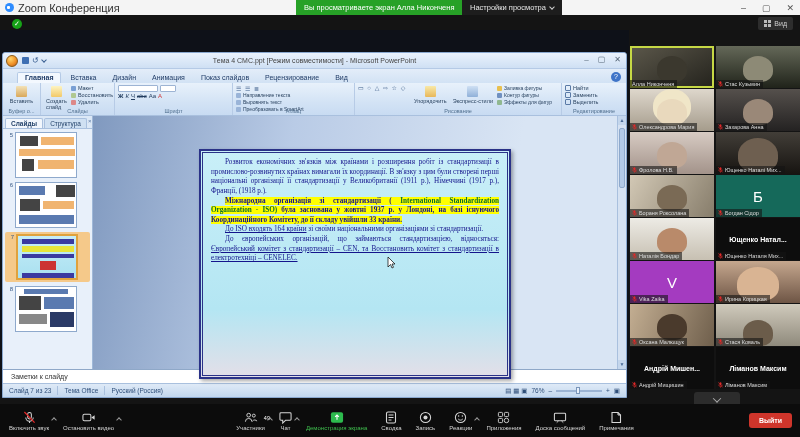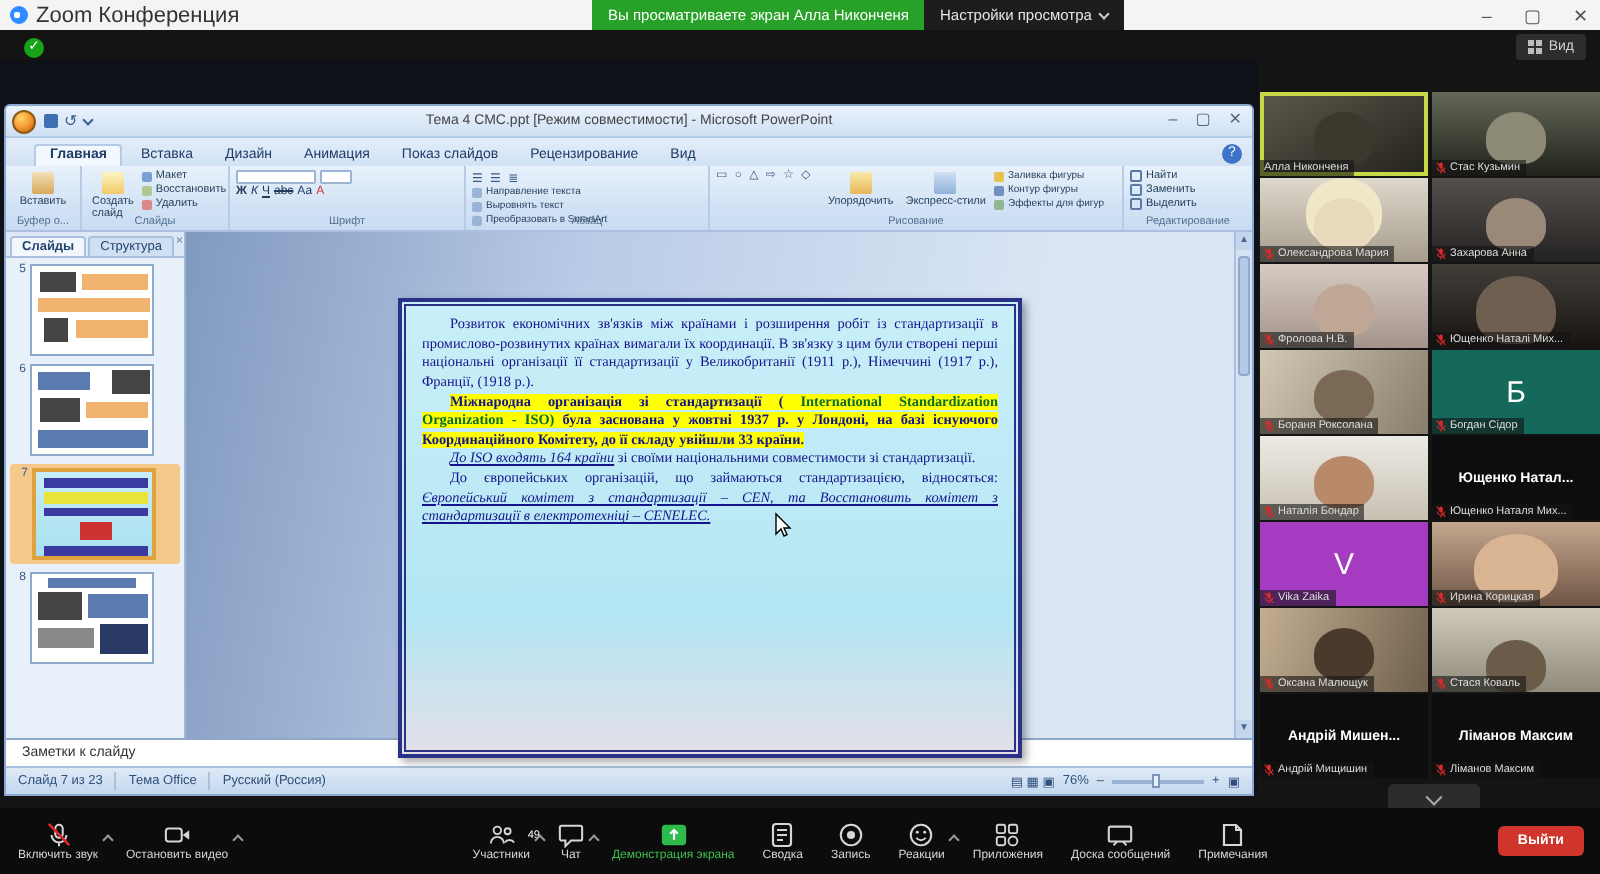--- a/index.html
+++ b/index.html
@@ -74,21 +74,21 @@
   .m3 { position:absolute; background:#444; }
   .m4 { position:absolute; background:#c33; }
   .thumb.cyanbg { background:linear-gradient(#c6edf7,#a9e0f0); }
 
   .canvas { flex:1; position:relative; background:linear-gradient(100deg,#8099bf,#b9cbe6 35%,#d9e5f4 75%); }
   .slide { position:absolute; left:106px; top:5px; width:312px; height:230px; background:linear-gradient(#c9eff8,#b4e6f3 70%,#e3dfe8); border:2px solid #2a3288; box-shadow:2px 2px 4px rgba(0,0,0,.35); padding:7px 10px 4px;margin-top:28px; }
   .slide::before { content:""; position:absolute; inset:1px; border:1px solid #2a3288; pointer-events:none; }
   .slide p { font-family:"Liberation Serif", serif; font-size:7.2px; line-height:1.34; color:#14148c; text-align:justify; text-indent:14px; }
   .hl { background:#ffff00; font-weight:bold; }
   .grn { color:#0a6e2a; }
-  .und { text-decoration:underline;font-style:italic; }
+  .und { text-decoration:underline; }
   .ital { font-style:italic; }
   .iso-wrap { display:flex; justify-content:center; margin:3px 0 2px; }
   .iso-logo { width:56px; height:37px; background:#e60000; position:relative; display:flex; align-items:center; justify-content:center; }
   .iso-logo .arc { position:absolute; left:14px; width:28px; height:9px; border:1.2px solid #fff; border-radius:50%; border-left-color:transparent; border-right-color:transparent; }
   .iso-logo .arc.top { top:-1px; border-bottom-color:transparent; }
   .iso-logo .arc.bot { bottom:-1px; border-top-color:transparent; }
   .iso-logo .txt { font-family:"Liberation Serif", serif; font-weight:bold; color:#fff; font-size:19px; letter-spacing:.5px; z-index:1; }
 
   .vscroll { position:absolute; right:0; top:0; bottom:0; width:9px; background:#d6e2f2; border-left:1px solid #a9c0de; }
   .vscroll .th { position:absolute; left:1px; right:1px; top:12px; height:60px; background:#b3c9e6; border:1px solid #8ea9cc; border-radius:2px; }
@@ -365,21 +365,21 @@
                 <span class="m2" style="left:3px;top:27px;width:28px;height:10px;background:#888"></span>
               </span>
             </div>
           </div>
         </div>
 
         <div class="canvas">
           <div class="slide">
             <p><span>Розвиток економічних зв'язків між країнами і розширення робіт із стандартизації в промислово-розвинутих країнах вимагали їх координації. В зв'язку з цим були створені перші національні організації її стандартизації у Великобританії (1911 р.), Німеччині (1917 р.), Франції, (1918 р.).</span></p>
             <p><span class="hl">Міжнародна організація зі стандартизації ( </span><span class="hl grn">International Standardization Organization - ISO)</span><span class="hl"> була заснована у жовтні 1937 р. у Лондоні, на базі існуючого Координаційного Комітету, до її складу увійшли 33 країни.</span></p>
-            <p><span class="und">До ISO входять 164 країни</span><span> зі своїми національними совместимости зі стандартизації.</span></p>
+            <p><span class="und">До ISO входять 164 країни</span><span> зі своїми національними організаціями зі стандартизації.</span></p>
             <p><span>До європейських організацій, що займаються стандартизацією, відносяться: </span><span class="und">Європейський комітет з стандартизації – CEN, та Восстановить комітет з стандартизації в електротехніці – CENELEC.</span></p>
           </div>
 
           <svg class="cursor" style="left:294px; top:140px" width="9" height="13" viewBox="0 0 9 13">
             <path d="M1 1 L1 11 L3.5 8.5 L5 12 L6.5 11.3 L5 8 L8 8 Z" fill="#fff" stroke="#000" stroke-width="0.7"></path>
           </svg>
 
           <div class="vscroll">
             <span class="ar up">▲</span>
             <span class="th"></span>

